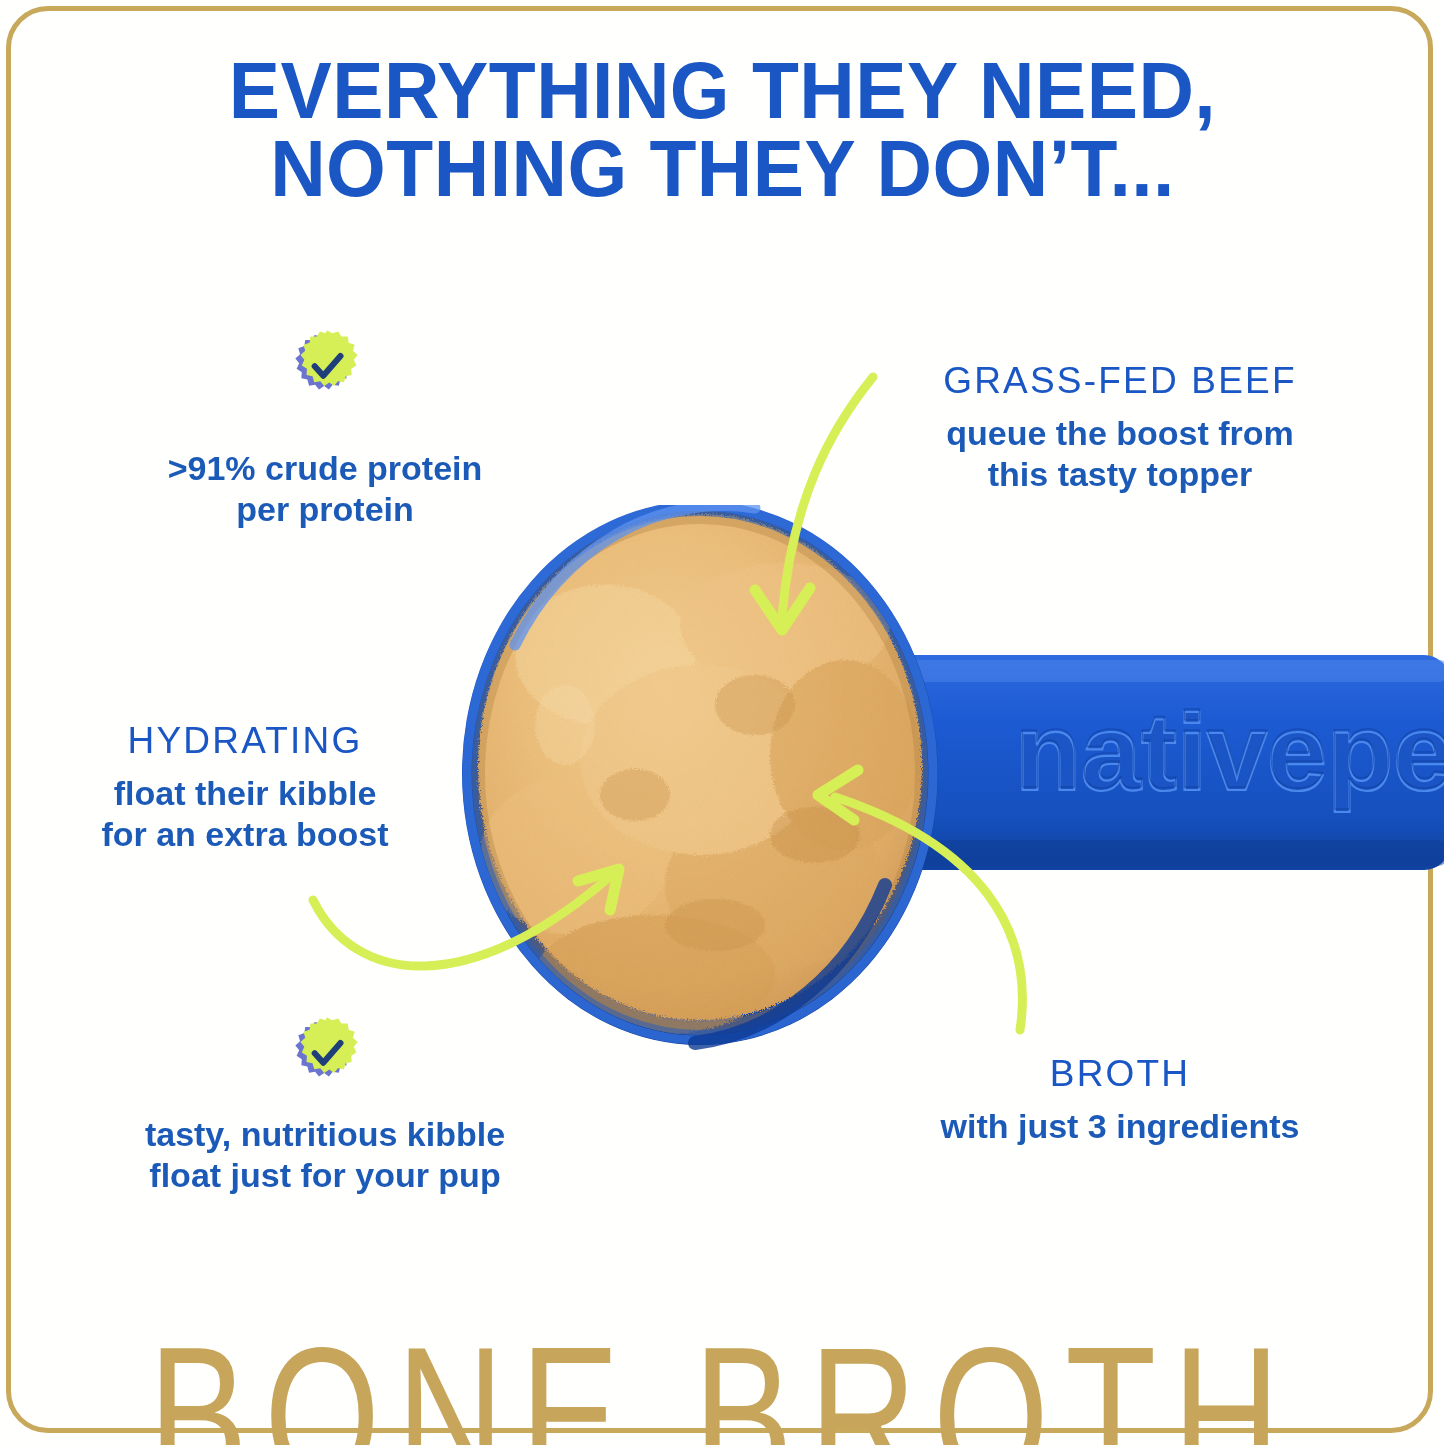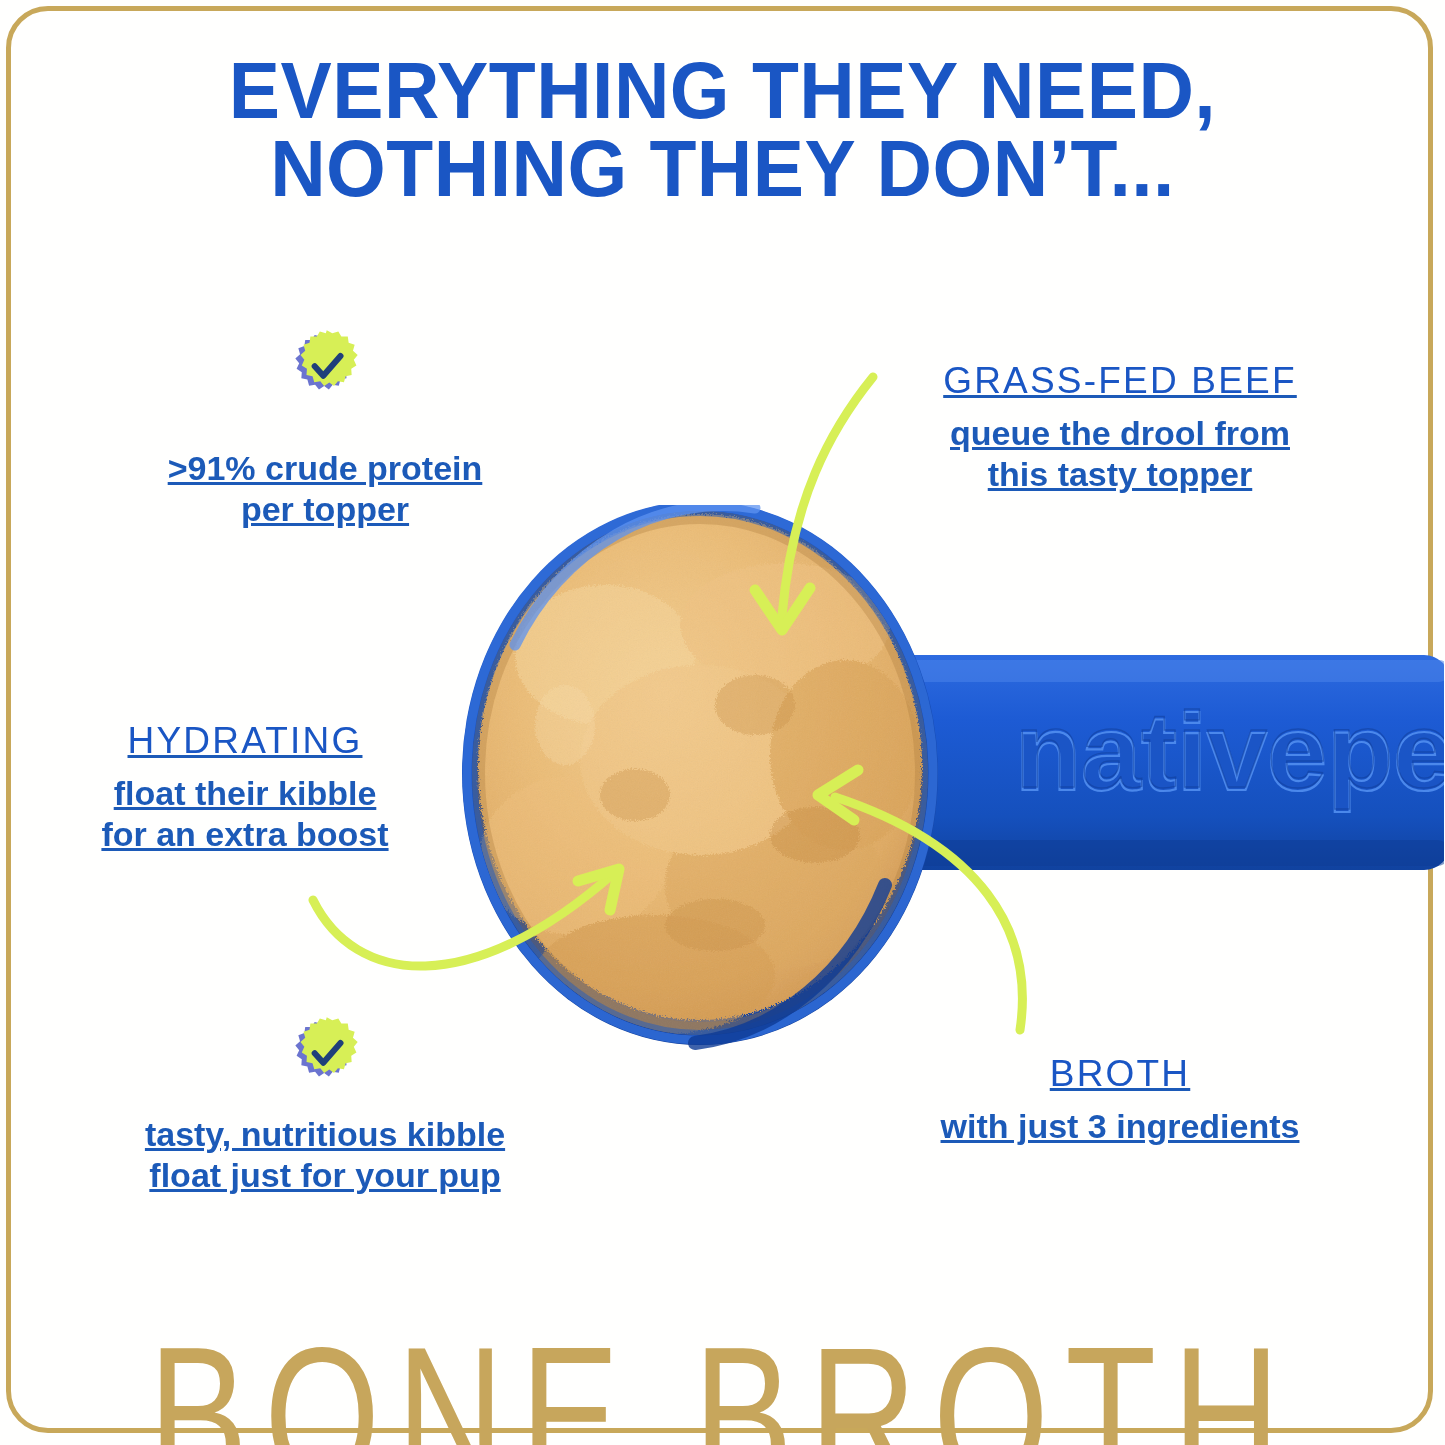--- a/index.html
+++ b/index.html
@@ -41,21 +41,20 @@
     letter-spacing:0.5px;
     transform:scaleX(0.96);
   }
   #headline .hl-line{display:block;white-space:nowrap;}
 
   
   .feature{
     position:absolute;
     text-align:center;
     color:#1c5ab8;
-    text-decoration:underline;
   }
   .feat-title{
     font-size:37px;
     font-weight:400;
     letter-spacing:2.2px;
     color:#1a56c4;
     line-height:1.15;
     white-space:nowrap;
   }
   .feat-body{
@@ -233,28 +232,28 @@
       <g transform="translate(52,48)">
         <path d="M0,-42 L6.5,-38.5 L13.5,-40.5 L17,-34.5 L24.5,-34.5 L25.5,-27.5 L32.5,-25 L30.5,-18 L36,-13 L31.5,-7.5 L34.5,-1 L28.5,3 L29,10 L22,11.5 L20,18.5 L13,17.5 L8.5,23 L3,19 L-3,23 L-7.5,17.5 L-14.5,18.5 L-16.5,11.5 L-23.5,10 L-23,3 L-29,-1 L-26,-7.5 L-30.5,-13 L-25,-18 L-27,-25 L-20,-27.5 L-19,-34.5 L-11.5,-34.5 L-8,-40.5 L-1,-38.5 Z" fill="#d7ef56"></path>
       </g>
       <path d="M 38 48 L 48 59 L 68 36" fill="none" stroke="#1f3f7a" stroke-width="7" stroke-linecap="round" stroke-linejoin="round"></path>
     </svg>
   </div>
 
   <div class="feature" style="left:45px; top:438px; width:560px;">
     <div class="feat-body">
       <span class="ln">&gt;91% crude protein</span>
-      <span class="ln">per topper</span>
+      <span class="ln">per protein</span>
     </div>
   </div>
 
   <div class="feature" style="left:840px; top:360px; width:560px;">
     <div class="feat-title">GRASS-FED BEEF</div>
     <div class="feat-body">
-      <span class="ln">queue the drool from</span>
+      <span class="ln">queue the boost from</span>
       <span class="ln">this tasty topper</span>
     </div>
   </div>
 
   <div class="feature" style="left:-35px; top:720px; width:560px;">
     <div class="feat-title">HYDRATING</div>
     <div class="feat-body">
       <span class="ln">float their kibble</span>
       <span class="ln">for an extra boost</span>
     </div>

